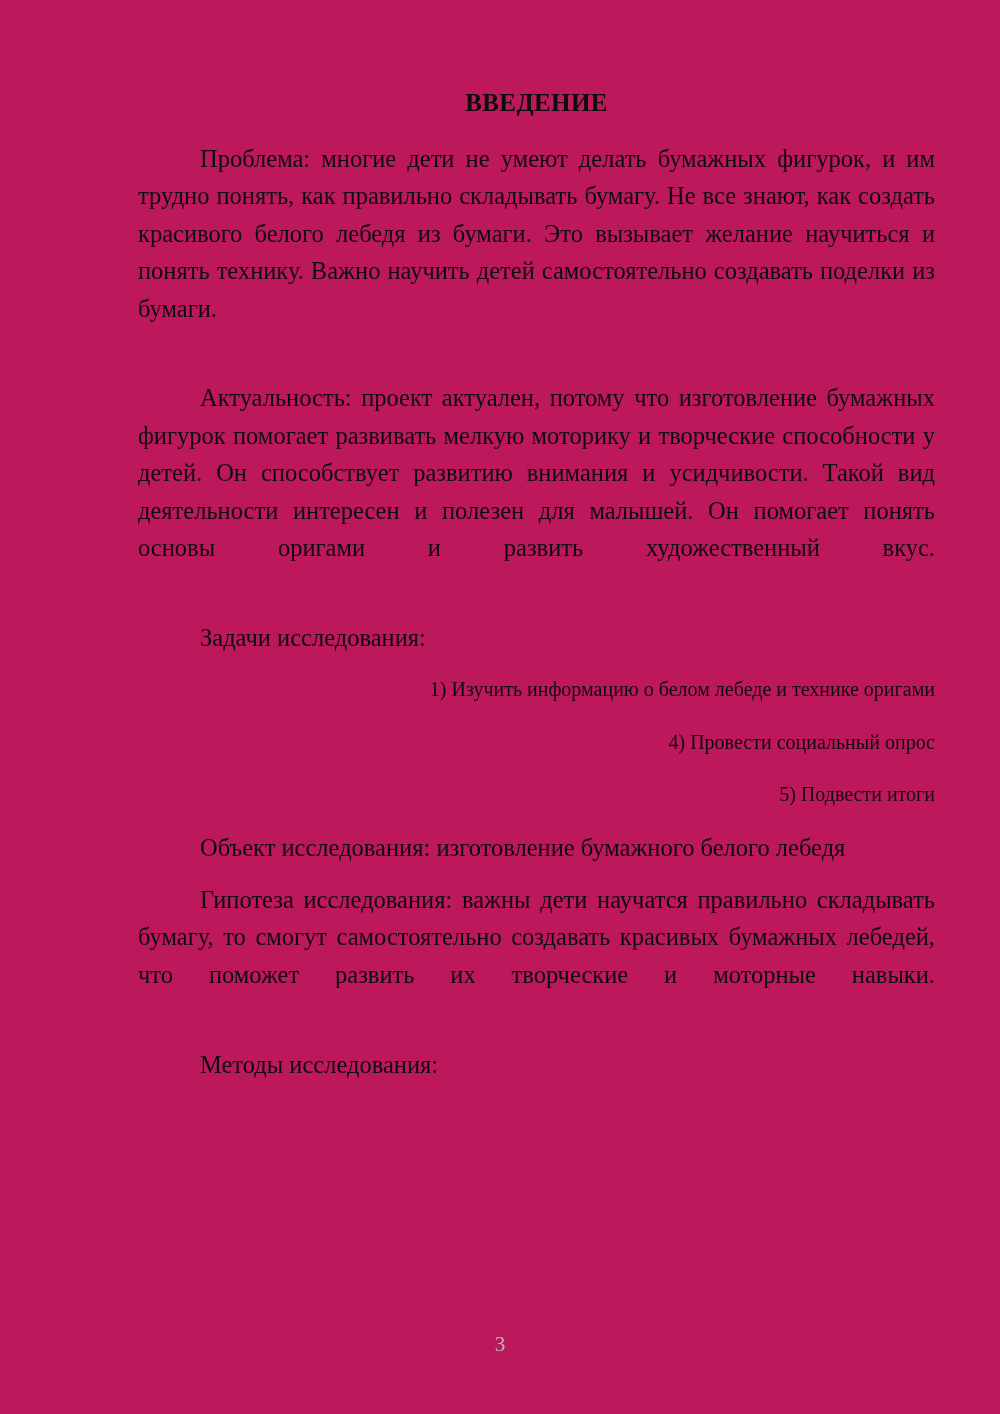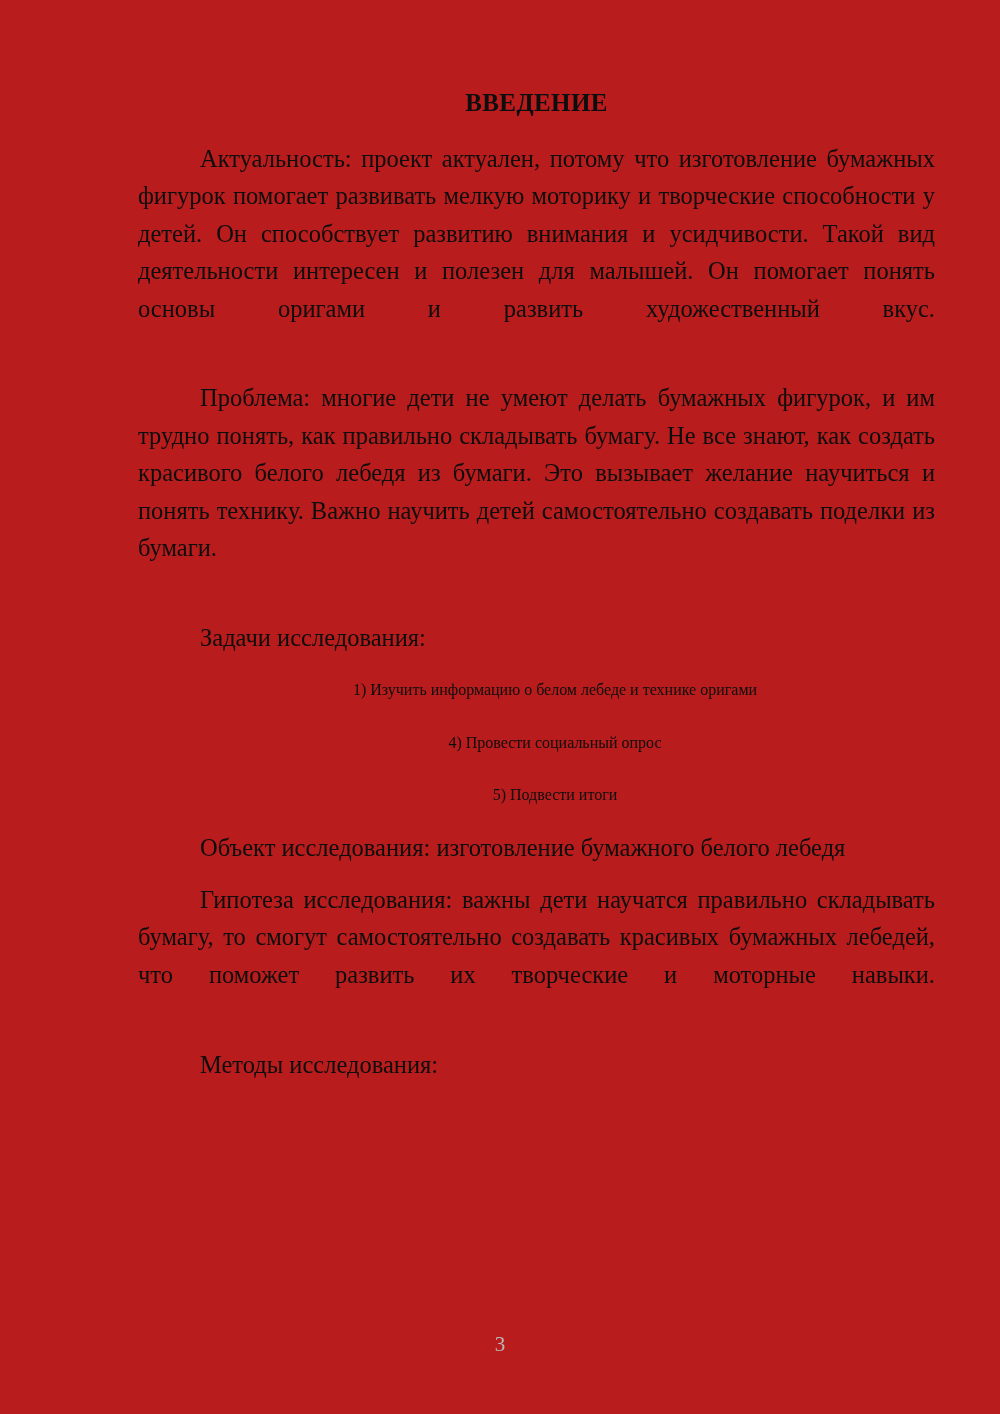--- a/index.html
+++ b/index.html
@@ -16,21 +16,21 @@
     color: #0d0d0d;
     -webkit-font-smoothing: antialiased;
   }
 
   .page {
     position: absolute;
     left: 0;
     top: 0;
     width: 1000px;
     height: 1414px;
-    background: #b91c1c;
+    background: #be185d;
     overflow: hidden;
   }
 
   .content {
     position: absolute;
     left: 138px;
     top: 88px;
     width: 797px;
   }
 
@@ -62,23 +62,23 @@
 
   .lead {
     font-size: 24.5px;
     line-height: 37.4px;
     text-align: left;
     text-indent: 62px;
     margin: 8px 0 15px 0;
   }
 
   .list-item {
-    font-size: 16px;
+    font-size: 20px;
     line-height: 37.4px;
-    text-align: center;
+    text-align: right;
     text-indent: 37px;
     margin: 0 0 15px 0;
   }
 
   .indent-line {
     font-size: 24.5px;
     line-height: 37.4px;
     text-align: left;
     text-indent: 62px;
     margin: 0 0 15px 0;
@@ -97,23 +97,23 @@
 </style>
 </head>
 <body>
 
 <div class="page">
 
   <div class="content">
 
     <h1 class="doc-title">ВВЕДЕНИЕ</h1>
 
+    <p class="para">Проблема: многие дети не умеют делать бумажных фигурок, и им трудно понять, как правильно складывать бумагу. Не все знают, как создать красивого белого лебедя из бумаги. Это вызывает желание научиться и понять технику. Важно научить детей самостоятельно создавать поделки из бумаги.</p>
+
     <p class="para">Актуальность: проект актуален, потому что изготовление бумажных фигурок помогает развивать мелкую моторику и творческие способности у детей. Он способствует развитию внимания и усидчивости. Такой вид деятельности интересен и полезен для малышей. Он помогает понять основы оригами и развить художественный вкус.</p>
-
-    <p class="para">Проблема: многие дети не умеют делать бумажных фигурок, и им трудно понять, как правильно складывать бумагу. Не все знают, как создать красивого белого лебедя из бумаги. Это вызывает желание научиться и понять технику. Важно научить детей самостоятельно создавать поделки из бумаги.</p>
 
 
     <p class="lead">Задачи исследования:</p>
 
     <p class="list-item">1) Изучить информацию о белом лебеде и технике оригами</p>
 
 
 
     <p class="list-item">4) Провести социальный опрос</p>
 

